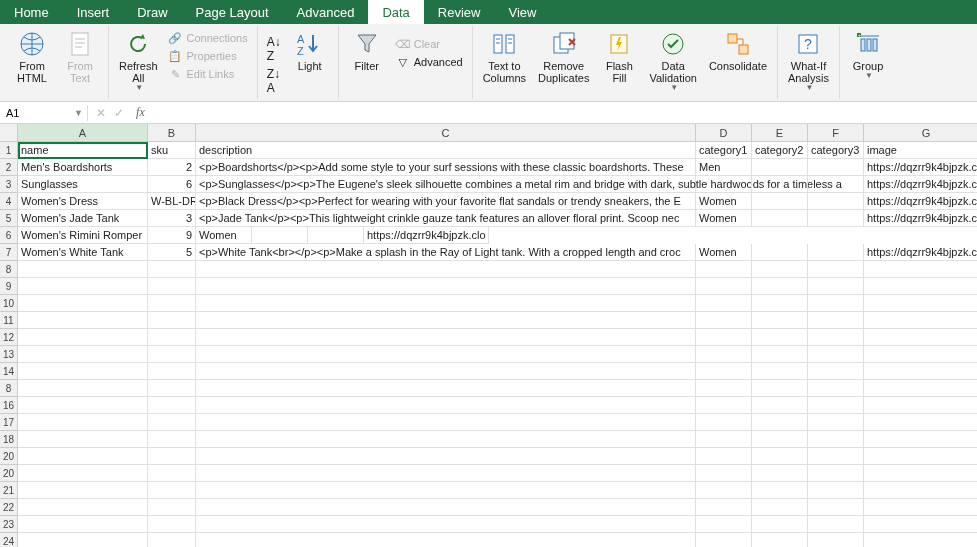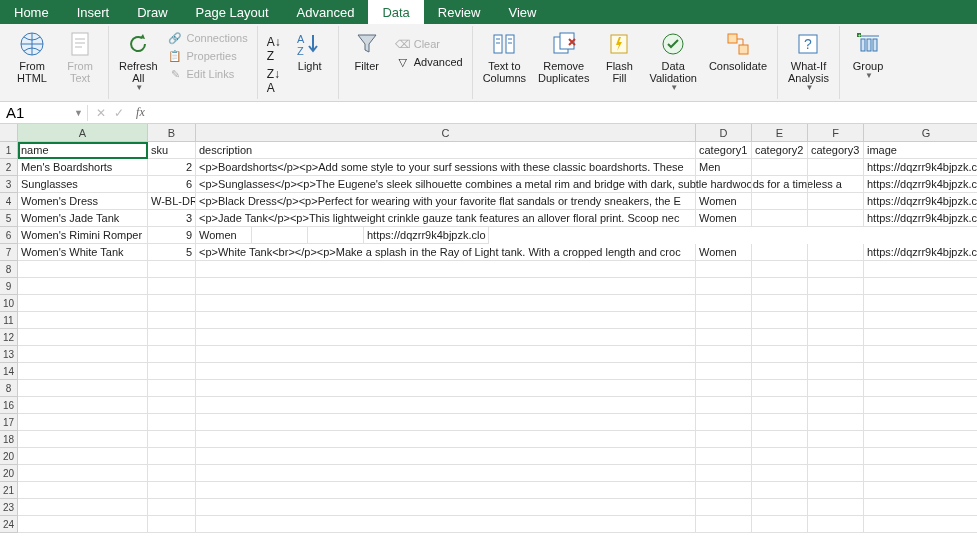--- a/index.html
+++ b/index.html
@@ -12,21 +12,21 @@
 .grp-btns{display:flex;gap:4px;flex:1;align-items:flex-start;}
 .bigbtn{display:flex;flex-direction:column;align-items:center;justify-content:flex-start;padding:2px 4px;cursor:pointer;font-size:11px;line-height:1.1;text-align:center;min-width:44px;}
 .bigbtn .ic{width:28px;height:28px;display:flex;align-items:center;justify-content:center;margin-bottom:2px;}
 .bigbtn.dis{color:#b0b0b0;}
 .smallcol{display:flex;flex-direction:column;gap:2px;font-size:11px;padding-top:2px;}
 .smallbtn{display:flex;align-items:center;gap:4px;cursor:pointer;padding:1px 3px;}
 .smallbtn.dis{color:#b0b0b0;}
 .smallbtn .sic{width:14px;height:14px;display:inline-flex;align-items:center;justify-content:center;}
 .drop{font-size:8px;color:#666;margin-left:2px;}
 .fbar{display:flex;align-items:center;height:22px;border-bottom:1px solid #d4d4d4;background:#fff;}
-.namebox{width:70px;border:none;outline:none;padding:0 6px;font-size:15px;height:20px;}
+.namebox{width:70px;border:none;outline:none;padding:0 6px;font-size:11px;height:20px;}
 .fx-tools{display:flex;align-items:center;gap:8px;padding:0 8px;color:#bbb;}
 .fx-label{font-style:italic;font-family:serif;color:#666;padding:0 4px;}
 .fx-input{flex:1;border:none;outline:none;height:20px;font-size:12px;}
 .sheet{position:relative;overflow:hidden;}
 .colhead{display:flex;position:sticky;top:0;}
 .corner{width:18px;min-width:18px;height:18px;background:#f0f0f0;border-right:1px solid #ccc;border-bottom:1px solid #ccc;}
 .ch{height:18px;background:#f0f0f0;border-right:1px solid #ccc;border-bottom:1px solid #ccc;text-align:center;font-size:11px;line-height:18px;color:#444;}
 .ch.sel{background:#d6e9d8;}
 .row{display:flex;height:17px;}
 .rh{width:18px;min-width:18px;background:#f0f0f0;border-right:1px solid #ccc;border-bottom:1px solid #ccc;text-align:center;font-size:10px;line-height:17px;color:#444;}
@@ -463,20 +463,30 @@
       <div class="rh">21</div>
       <div class="cell" style="width: 130px; min-width: 130px;"></div>
       <div class="cell" style="width: 48px; min-width: 48px;"></div>
       <div class="cell" style="width: 500px; min-width: 500px;"></div>
       <div class="cell" style="width: 56px; min-width: 56px;"></div>
       <div class="cell" style="width: 56px; min-width: 56px;"></div>
       <div class="cell" style="width: 56px; min-width: 56px;"></div>
       <div class="cell" style="width: 125px; min-width: 125px;"></div>
     </div>
     <div class="row">
+      <div class="rh">22</div>
+      <div class="cell" style="width: 130px; min-width: 130px;"></div>
+      <div class="cell" style="width: 48px; min-width: 48px;"></div>
+      <div class="cell" style="width: 500px; min-width: 500px;"></div>
+      <div class="cell" style="width: 56px; min-width: 56px;"></div>
+      <div class="cell" style="width: 56px; min-width: 56px;"></div>
+      <div class="cell" style="width: 56px; min-width: 56px;"></div>
+      <div class="cell" style="width: 125px; min-width: 125px;"></div>
+    </div>
+    <div class="row">
       <div class="rh">23</div>
       <div class="cell" style="width: 130px; min-width: 130px;"></div>
       <div class="cell" style="width: 48px; min-width: 48px;"></div>
       <div class="cell" style="width: 500px; min-width: 500px;"></div>
       <div class="cell" style="width: 56px; min-width: 56px;"></div>
       <div class="cell" style="width: 56px; min-width: 56px;"></div>
       <div class="cell" style="width: 56px; min-width: 56px;"></div>
       <div class="cell" style="width: 125px; min-width: 125px;"></div>
     </div>
     <div class="row">

